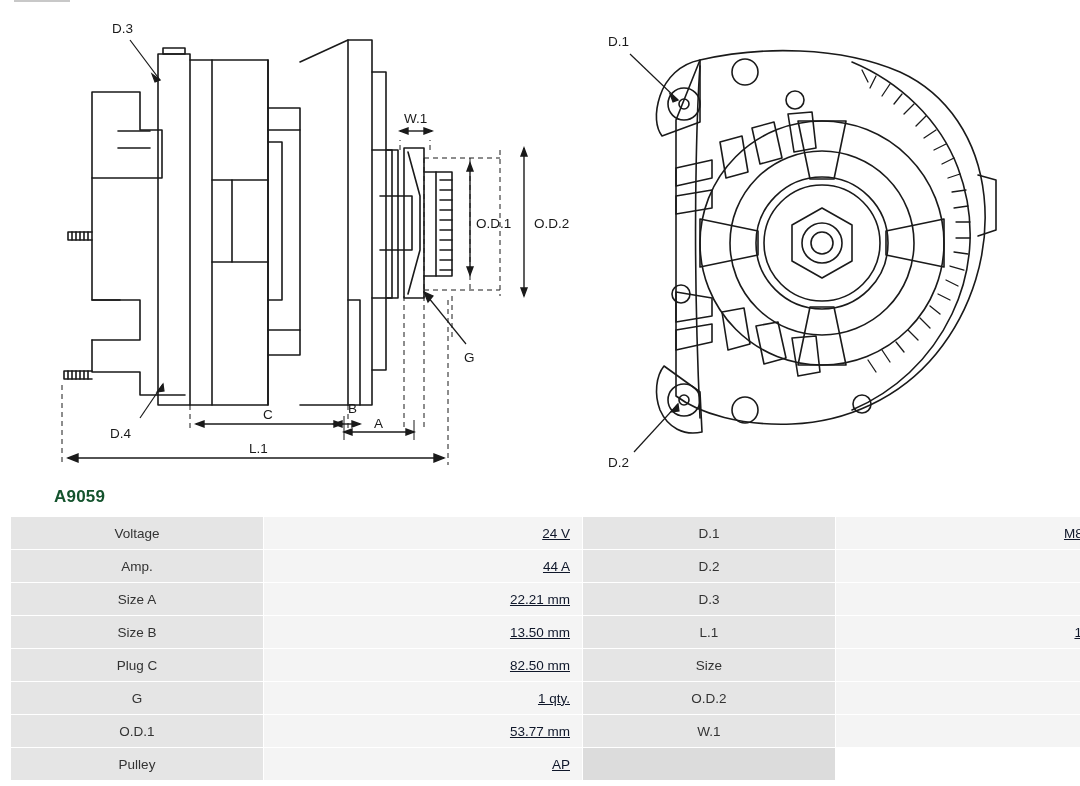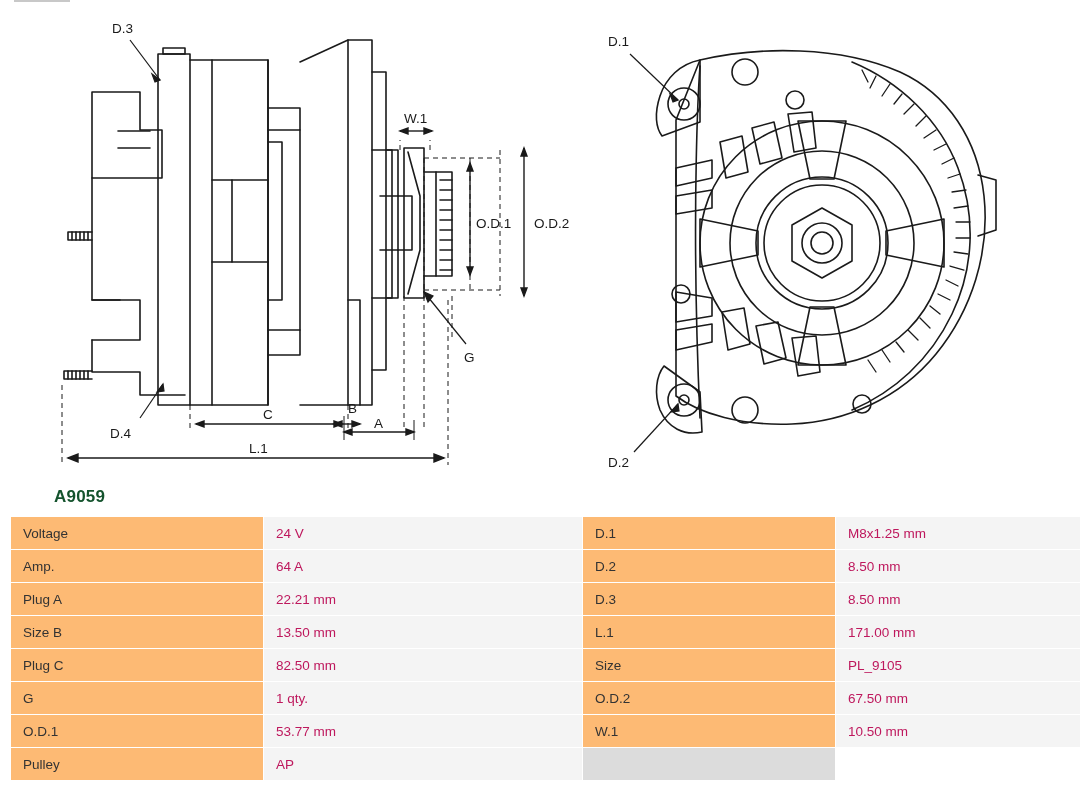--- a/index.html
+++ b/index.html
@@ -46,30 +46,31 @@
     table-layout: fixed;
     font-size: 13.5px;
   }
   .spec-table td {
     border: 1px solid #ffffff;
     height: 32px;
     padding: 0 12px;
     vertical-align: middle;
   }
   .spec-table td.label {
-    background: #fdba74;
-    text-align: left;
+    background: #e5e5e5;
+    text-align: center;
     color: #333333;
     width: 228px;
   }
   .spec-table td.value {
     background: #f4f4f4;
-    text-align: left;
-    color: #be185d;
+    text-align: right;
+    color: #0f172a;
     width: 294px;
+    text-decoration: underline;
   }
   .spec-table td.empty {
     background: #ffffff;
     border-color: #ffffff;
   }
   .spec-table td.label-empty {
     background: #dcdcdc;
   }
   .topline {
     position: absolute;
@@ -286,26 +287,26 @@
   <table class="spec-table">
     <tbody>
       <tr>
         <td class="label">Voltage</td>
         <td class="value">24 V</td>
         <td class="label">D.1</td>
         <td class="value">M8x1.25 mm</td>
       </tr>
       <tr>
         <td class="label">Amp.</td>
-        <td class="value">64 A</td>
+        <td class="value">44 A</td>
         <td class="label">D.2</td>
         <td class="value">8.50 mm</td>
       </tr>
       <tr>
-        <td class="label">Plug A</td>
+        <td class="label">Size A</td>
         <td class="value">22.21 mm</td>
         <td class="label">D.3</td>
         <td class="value">8.50 mm</td>
       </tr>
       <tr>
         <td class="label">Size B</td>
         <td class="value">13.50 mm</td>
         <td class="label">L.1</td>
         <td class="value">171.00 mm</td>
       </tr>

